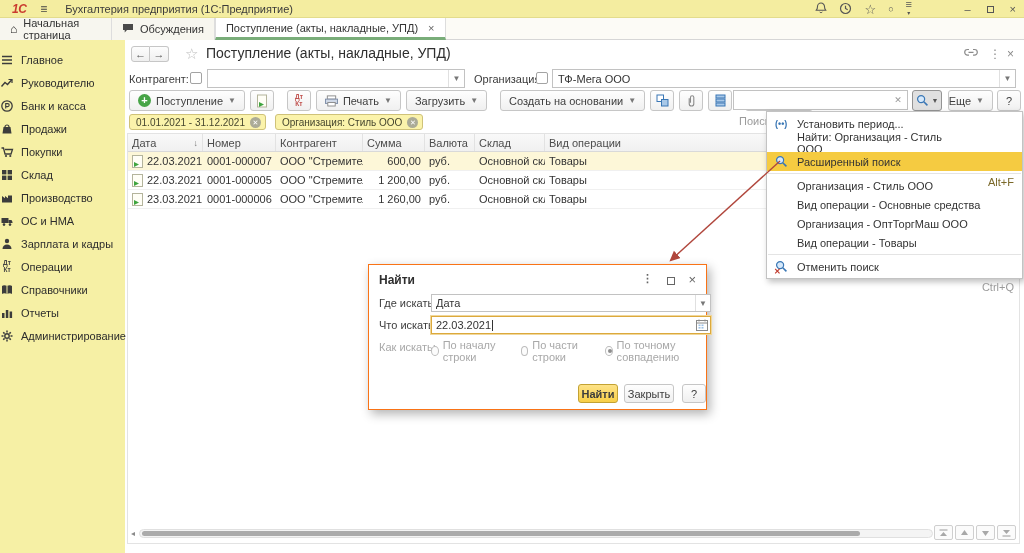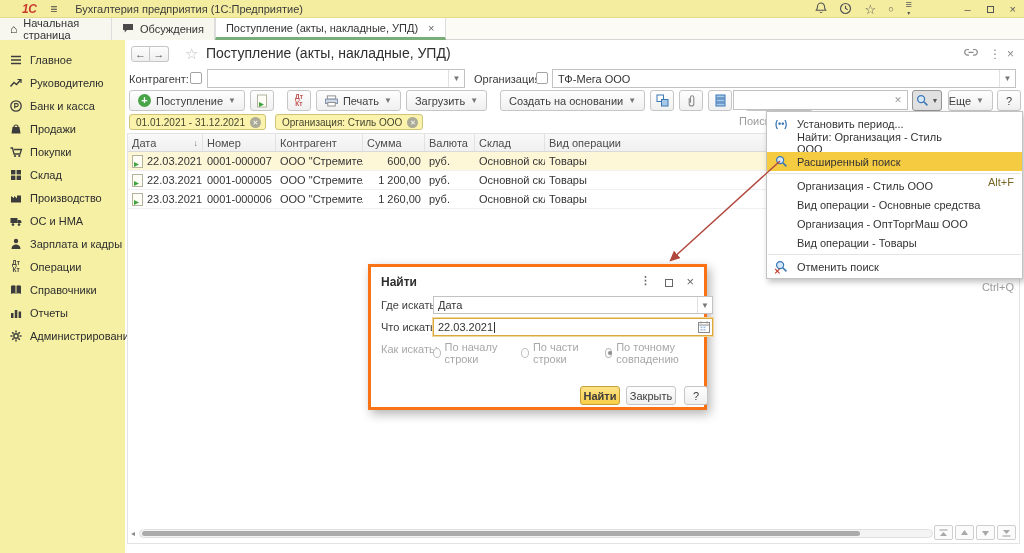--- a/index.html
+++ b/index.html
@@ -4,41 +4,41 @@
 <style>
   * { margin:0; padding:0; box-sizing:border-box; }
   html,body { width:1024px; height:553px; }
   body { position:relative; overflow:hidden; background:#fff;
          font-family:"Liberation Sans", sans-serif; font-size:11px; color:#333; }
 
   
   .topbar { position:absolute; left:0; top:0; width:1024px; height:18px;
             background:#f4eda0; border-bottom:1px solid #e3dc8d;
             display:flex; align-items:center; }
-  .logo1c { font-weight:bold; font-style:italic; color:#ca3b2f; font-size:12px; margin-left:22px; letter-spacing:-0.5px; }
+  .logo1c { font-weight:bold; font-style:italic; color:#ca3b2f; font-size:12px; margin-left:12px; letter-spacing:-0.5px; }
   .hamb { font-size:12px; color:#444; margin-left:14px; cursor:default; }
   .wtitle { margin-left:18px; color:#3a3a3a; }
   .topicons { position:absolute; right:112px; top:0; height:18px; display:flex; align-items:center; gap:12px; }
   .wctrl { position:absolute; right:8px; top:0; height:18px; display:flex; align-items:center; gap:16px; color:#555; font-size:11px; }
   .wctrl span { cursor:default; }
   .sqico { display:inline-block; width:7px; height:7px; border:1px solid #555; }
 
   
   .tabbar { position:absolute; left:0; top:18px; width:1024px; height:22px;
             background:#fcfbf6; border-bottom:1px solid #d6d6d6; display:flex; }
   .tab { height:22px; display:flex; align-items:center; gap:6px; padding:0 10px;
          border-right:1px solid #ddd; color:#333; background:#f7f6ef; }
   .tab.first { width:112px; }
   .tab.active { background:#fff; border-bottom:3px solid #79ad79; border-left:1px solid #ddd; }
   .tab .x { color:#666; font-size:11px; margin-left:4px; }
   .homeg { font-size:12px; font-weight:bold; color:#1c1c1c; }
 
   
   .sidebar { position:absolute; left:0; top:40px; width:125px; height:513px; background:#f6f0a5; }
-  .sitem { height:23px; display:flex; align-items:center; gap:7px; padding-left:9px; color:#2d2d2d; cursor:default; }
+  .sitem { height:23px; display:flex; align-items:center; gap:7px; color:#2d2d2d; cursor:default; }
   .sitem svg { flex:0 0 14px; }
   .sitem .dtkt-s { width:14px; font-size:6.5px; line-height:6.5px; color:#444; font-weight:bold; text-align:center; }
 
   
   .navbtns { position:absolute; left:131px; top:46px; display:flex; }
   .navbtn { width:19px; height:16px; border:1px solid #c6c6c6; background:linear-gradient(#fdfdfd,#efefef);
             display:flex; align-items:center; justify-content:center; color:#555; font-size:11px; }
   .navbtn.l { border-radius:3px 0 0 3px; }
   .navbtn.r { border-radius:0 3px 3px 0; border-left:none; }
   .star { position:absolute; left:185px; top:45px; color:#bdbdbd; font-size:15px; }
@@ -110,21 +110,21 @@
   .mitem .mlabel { padding-left:2px; }
   .mitem.noicon .mlabel { padding-left:22px; }
   .mitem .msc { margin-left:auto; color:#9a9a9a;margin-top:40px; }
   .mitem.hl { background:#f5cb41; }
   .mitem.hl .msc { color:#7a6829; }
   .msep { height:1px; background:#e4e4e4; margin:2px 1px; }
   .pico { color:#3a77b5; font-weight:bold; font-size:9px; letter-spacing:0; }
 
   
   .dialog { position:absolute; left:368px; top:264px; width:339px; height:146px; background:#fff;
-            border:3px solid #f97316; box-shadow:3px 4px 10px rgba(0,0,0,.3); z-index:40;padding-left:28px; }
+            border:1px solid #f97316; box-shadow:3px 4px 10px rgba(0,0,0,.3); z-index:40;padding-left:28px; }
   .dtitle { position:absolute; left:10px; top:8px; font-size:12px; font-weight:bold; color:#2e2e2e; }
   .dctrl { position:absolute; top:7px; color:#666; }
   .drow { position:absolute; left:10px; color:#3c3c3c; }
   .dfield { position:absolute; left:62px; width:280px; height:18px; border:1px solid #c2c2c2;
             background:#fff; display:flex; align-items:center; }
   .dfield .val { flex:1; padding:0 4px; }
   .dfield.focus { border:1px solid #dca93c; box-shadow:0 0 0 1px #f0d79b; }
   .cursorbar { display:inline-block; width:1px; height:11px; background:#333; margin-left:1px; vertical-align:-2px; }
   .radios { position:absolute; left:62px; top:74px; display:flex; gap:14px; color:#a8a8a8; }
   .radio { display:flex; align-items:center; gap:4px; }

